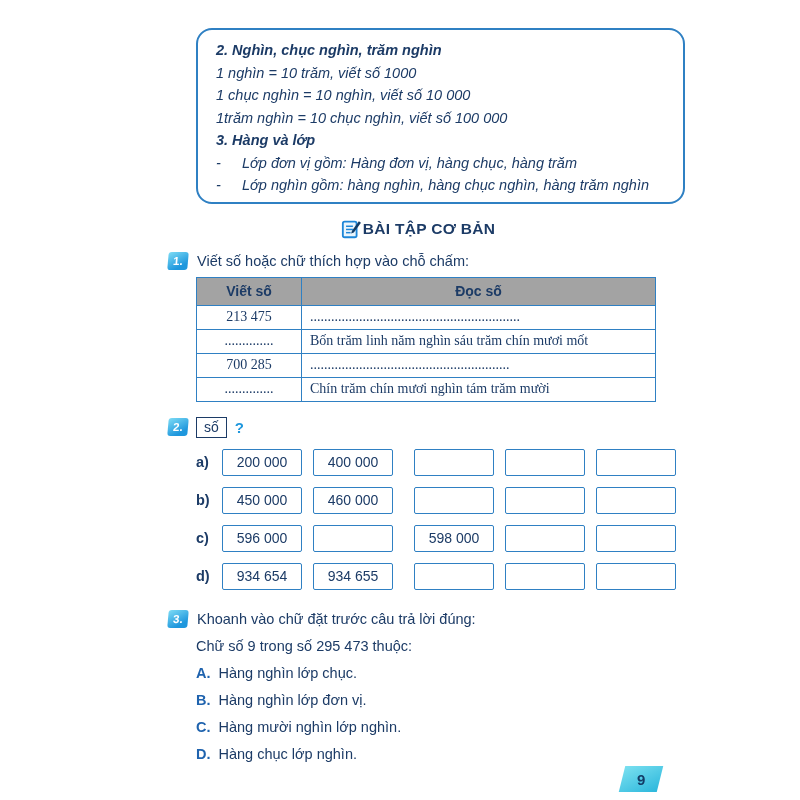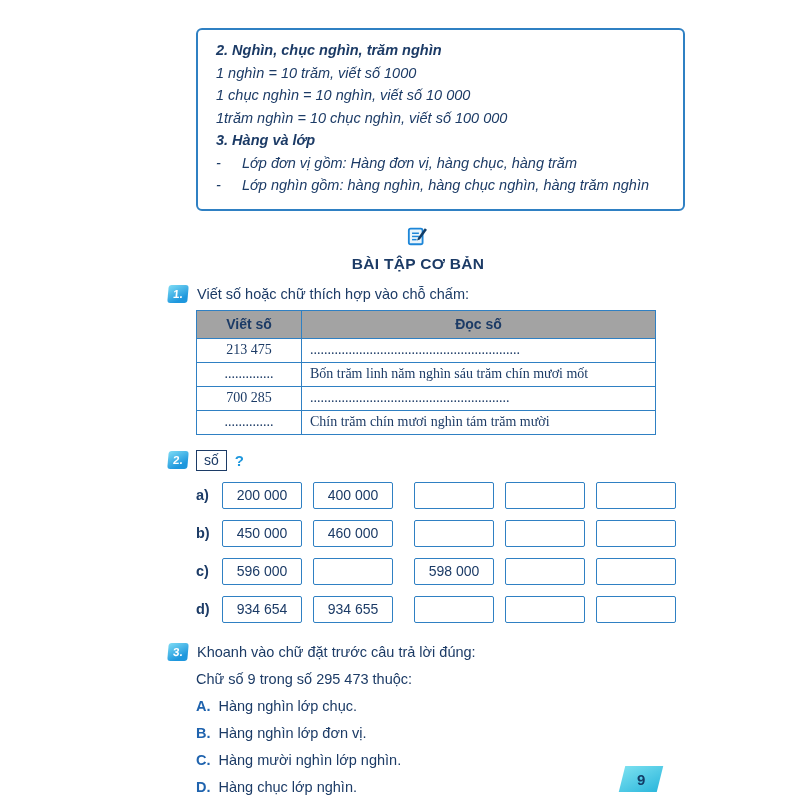--- a/index.html
+++ b/index.html
@@ -7,34 +7,34 @@
     width:800px; height:800px; background:#ffffff;
     font-family:"Liberation Sans", sans-serif;
     color:#1c3b66;
   }
   .page { position:relative; width:800px; height:800px; overflow:hidden; }
   .content { padding:28px 0 0 168px; width:540px; }
 
   
   .theory-box {
     margin-left:28px; width:453px;
-    border:2.5px solid #2f80c3; border-radius:6px;
-    padding:9px 14px 12px 18px;
+    border:2.5px solid #2f80c3; border-radius:16px;
+    padding:9px 14px 5px 18px;
     font-style:italic; font-size:14.5px; line-height:22.5px;
   }
   .t-heading { font-weight:bold; }
   .t-bullet { display:flex; }
   .t-bullet .dash { flex:0 0 26px; }
   .t-bullet .btext { flex:1; }
 
   
   .section-title {
     margin-top:14px; width:500px;
-    display:flex; align-items:center; justify-content:center; gap:8px;
-    font-weight:bold; font-size:15.5px; letter-spacing:0.3px;flex-direction:column;
+    display:flex; align-items:center; justify-content:center; gap:0;
+    font-weight:bold; font-size:15.5px; letter-spacing:0.3px;
   }
   .section-title .icon { display:inline-flex; }
 
   
   .ex-row { display:flex; align-items:center; gap:9px; }
   .badge {
     flex:0 0 auto; width:20px; height:18px; border-radius:3px;
     background:linear-gradient(150deg,#7edcf5,#1e97dd 75%);
     color:#fff; font-weight:bold; font-size:11.5px; font-style:normal;
     display:flex; align-items:center; justify-content:center;

